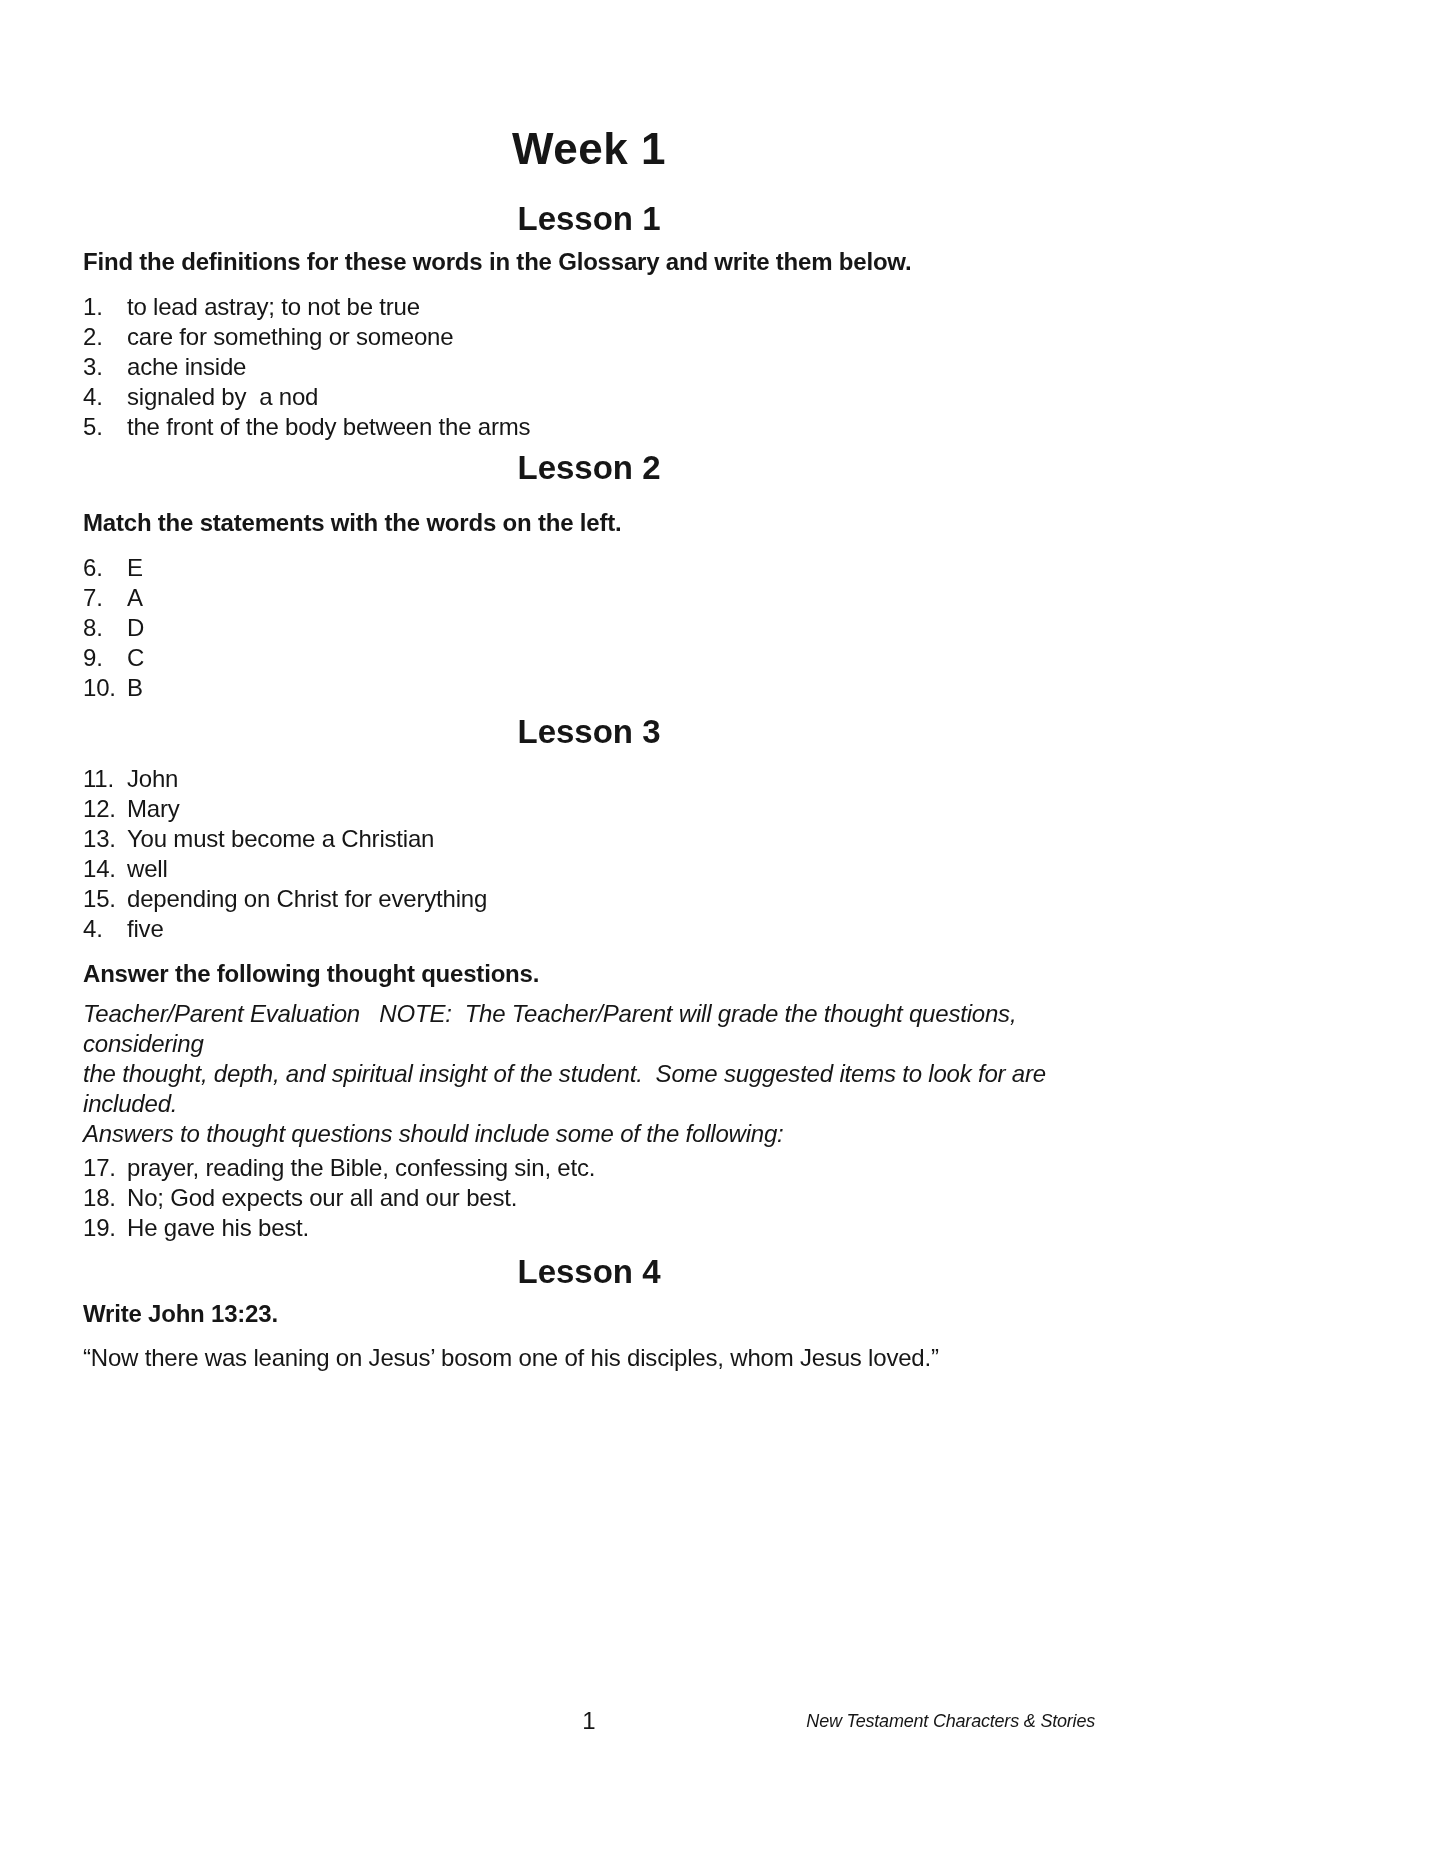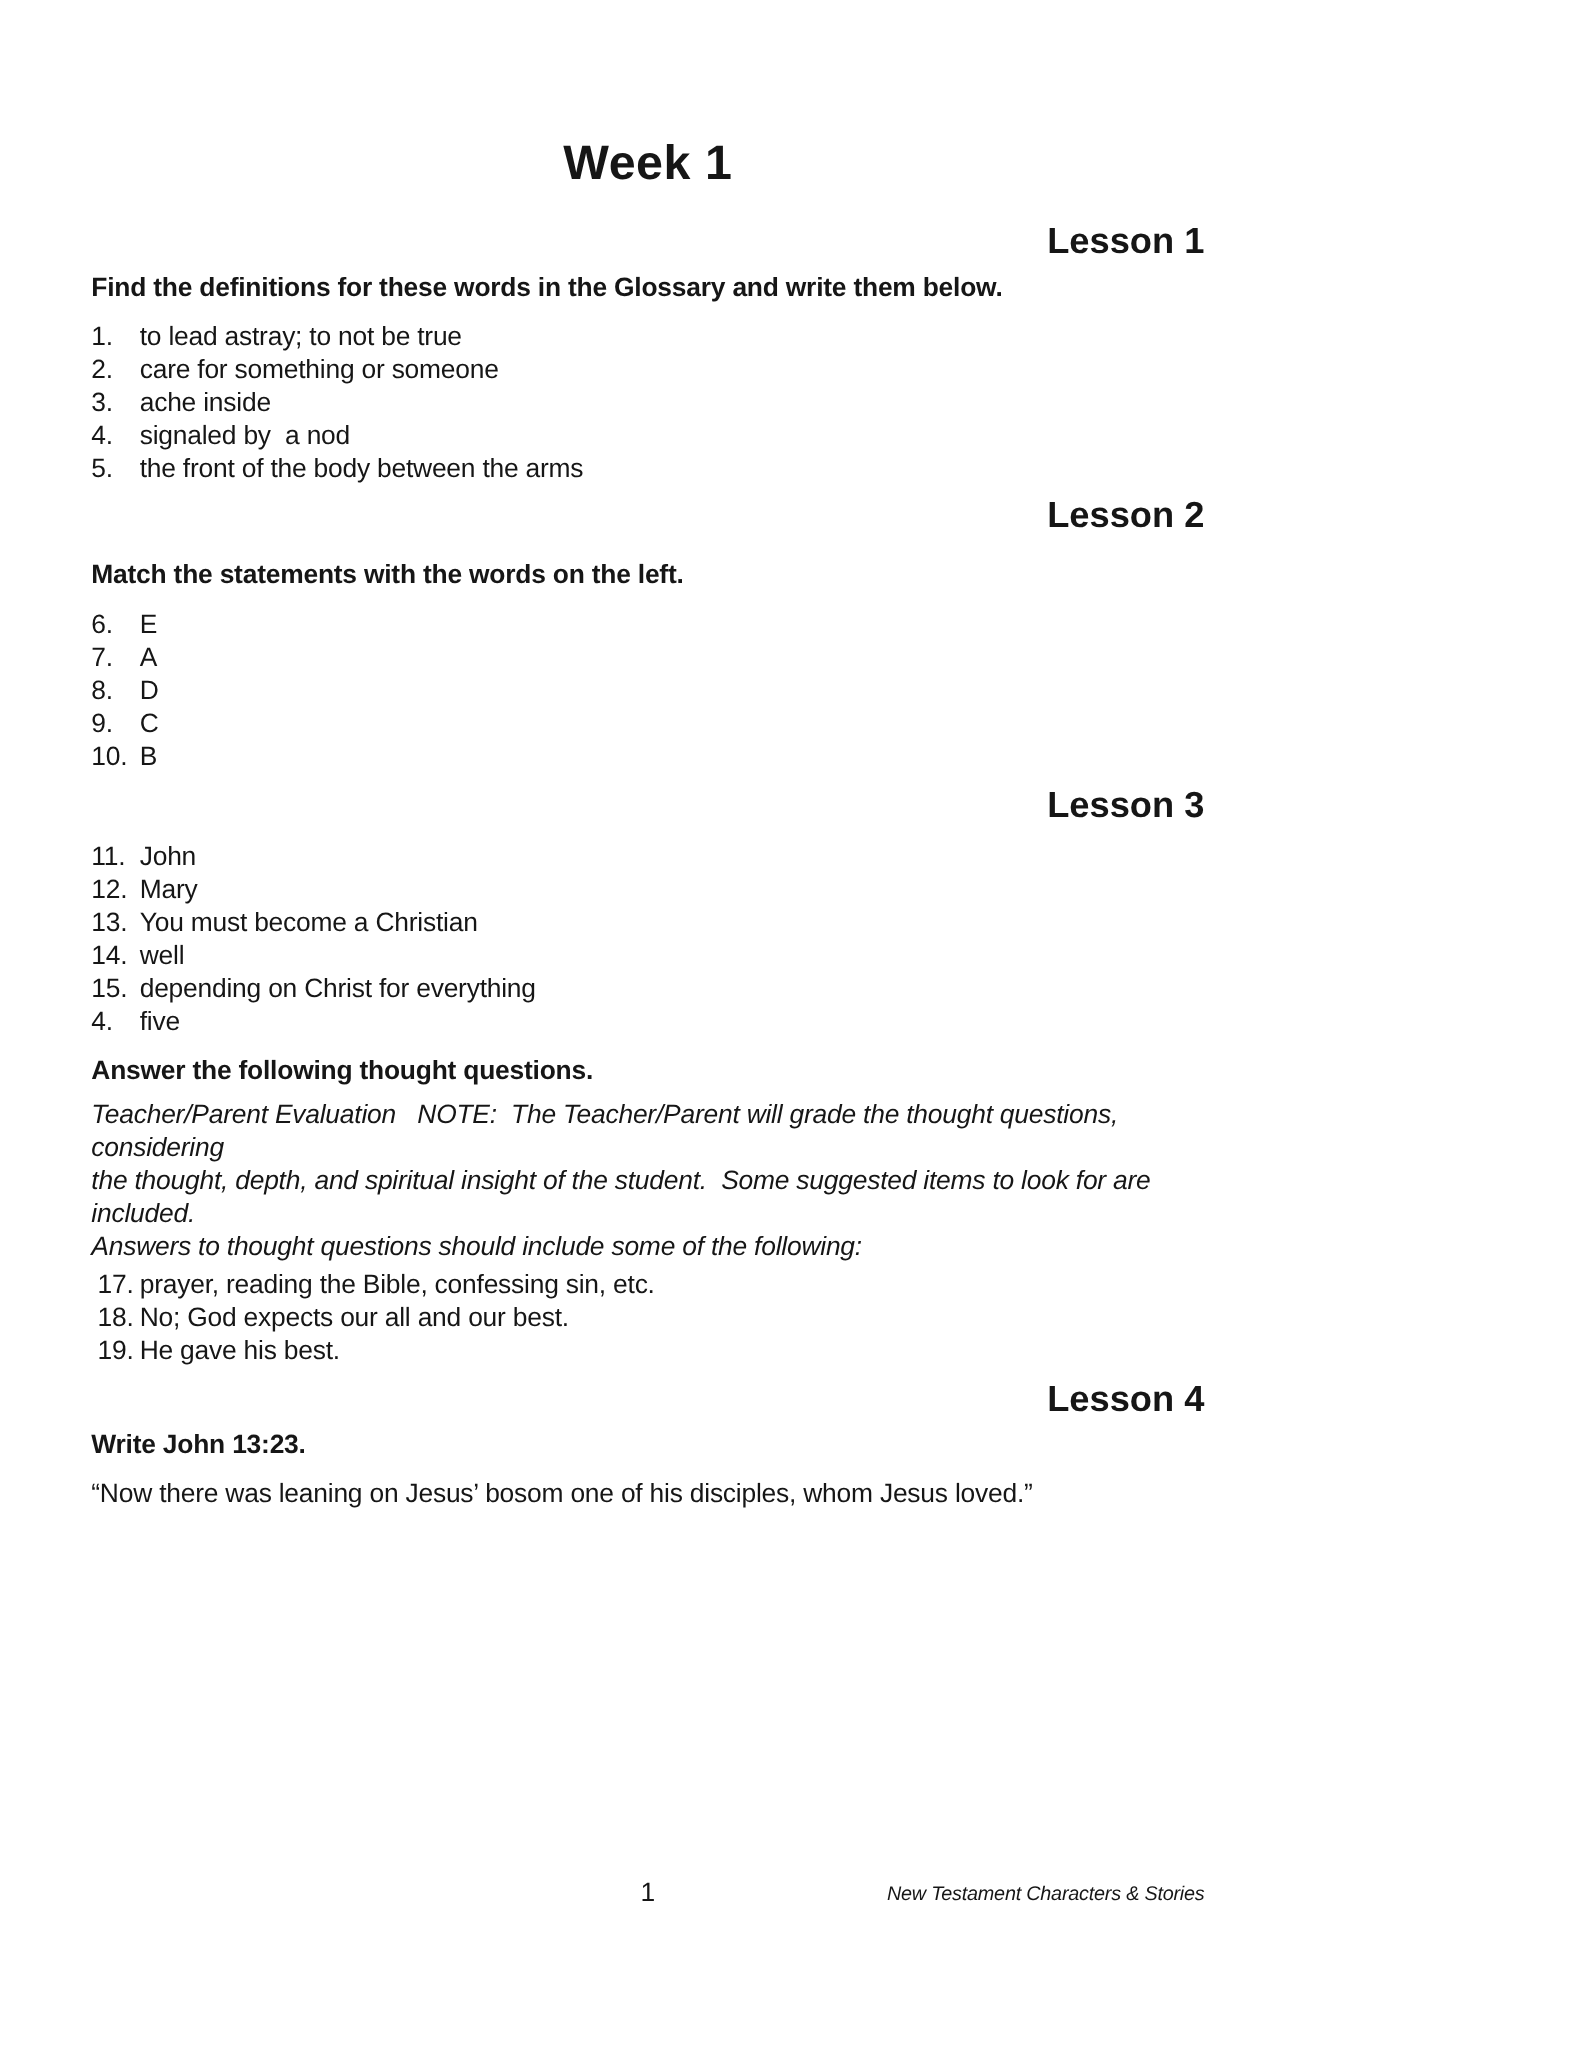--- a/index.html
+++ b/index.html
@@ -29,21 +29,20 @@
     font-size: 44px;
     line-height: 52px;
     font-weight: bold;
     letter-spacing: 0.5px;
   }
   .lesson-heading {
     font-size: 33px;
     line-height: 40px;
     font-weight: bold;
     margin-top: 24px;
-    text-align: right;
   }
   .instruction {
     font-size: 24px;
     line-height: 30px;
     font-weight: bold;
     letter-spacing: -0.2px;
     margin-top: 8px;
     white-space: pre-wrap;
   }
   .answer-list {
@@ -79,21 +78,21 @@
     margin-top: 14px;
     white-space: pre-wrap;
   }
   
   .gap-l2   { margin-top: 6px; }
   .gap-i2   { margin-top: 20px; }
   .gap-l3   { margin-top: 9px; }
   .gap-i3   { margin-top: 12px; }
   .gap-list3{ margin-top: 12px; }
   .gap-i4   { margin-top: 15px; }
-  .gap-list5{ margin-top: 4px; text-align: center; }
+  .gap-list5{ margin-top: 4px; }
   .gap-l4   { margin-top: 9px; }
   .gap-i5   { margin-top: 7px; }
   .footer {
     position: absolute;
     left: 83px;
     right: 173px;
     top: 1706px;
     height: 30px;
   }
   .page-num {

